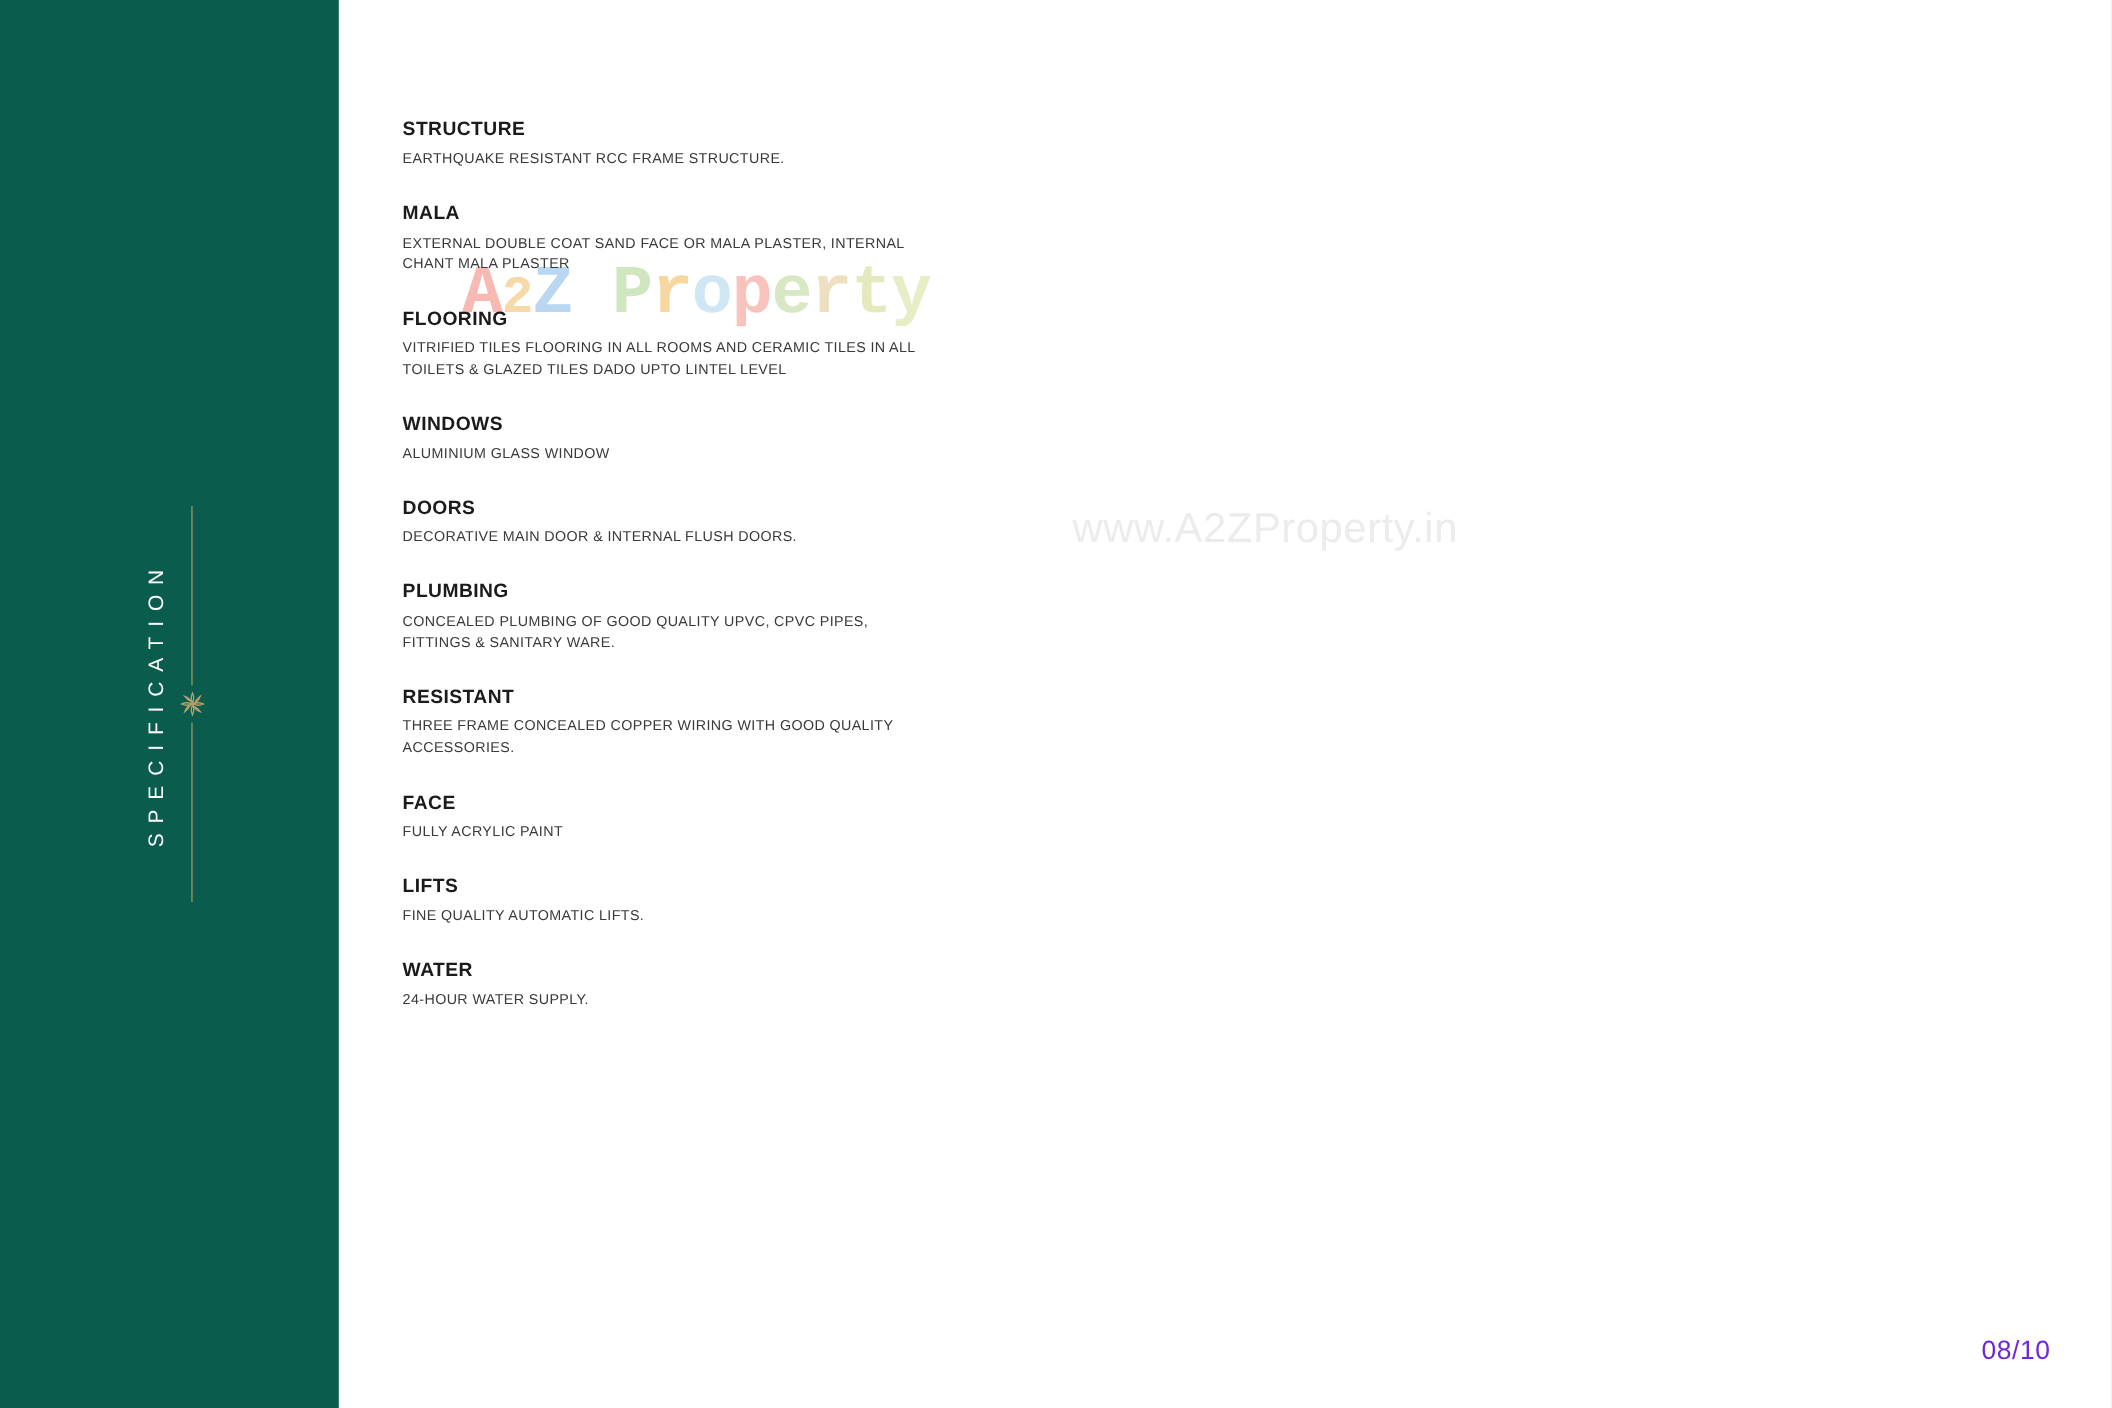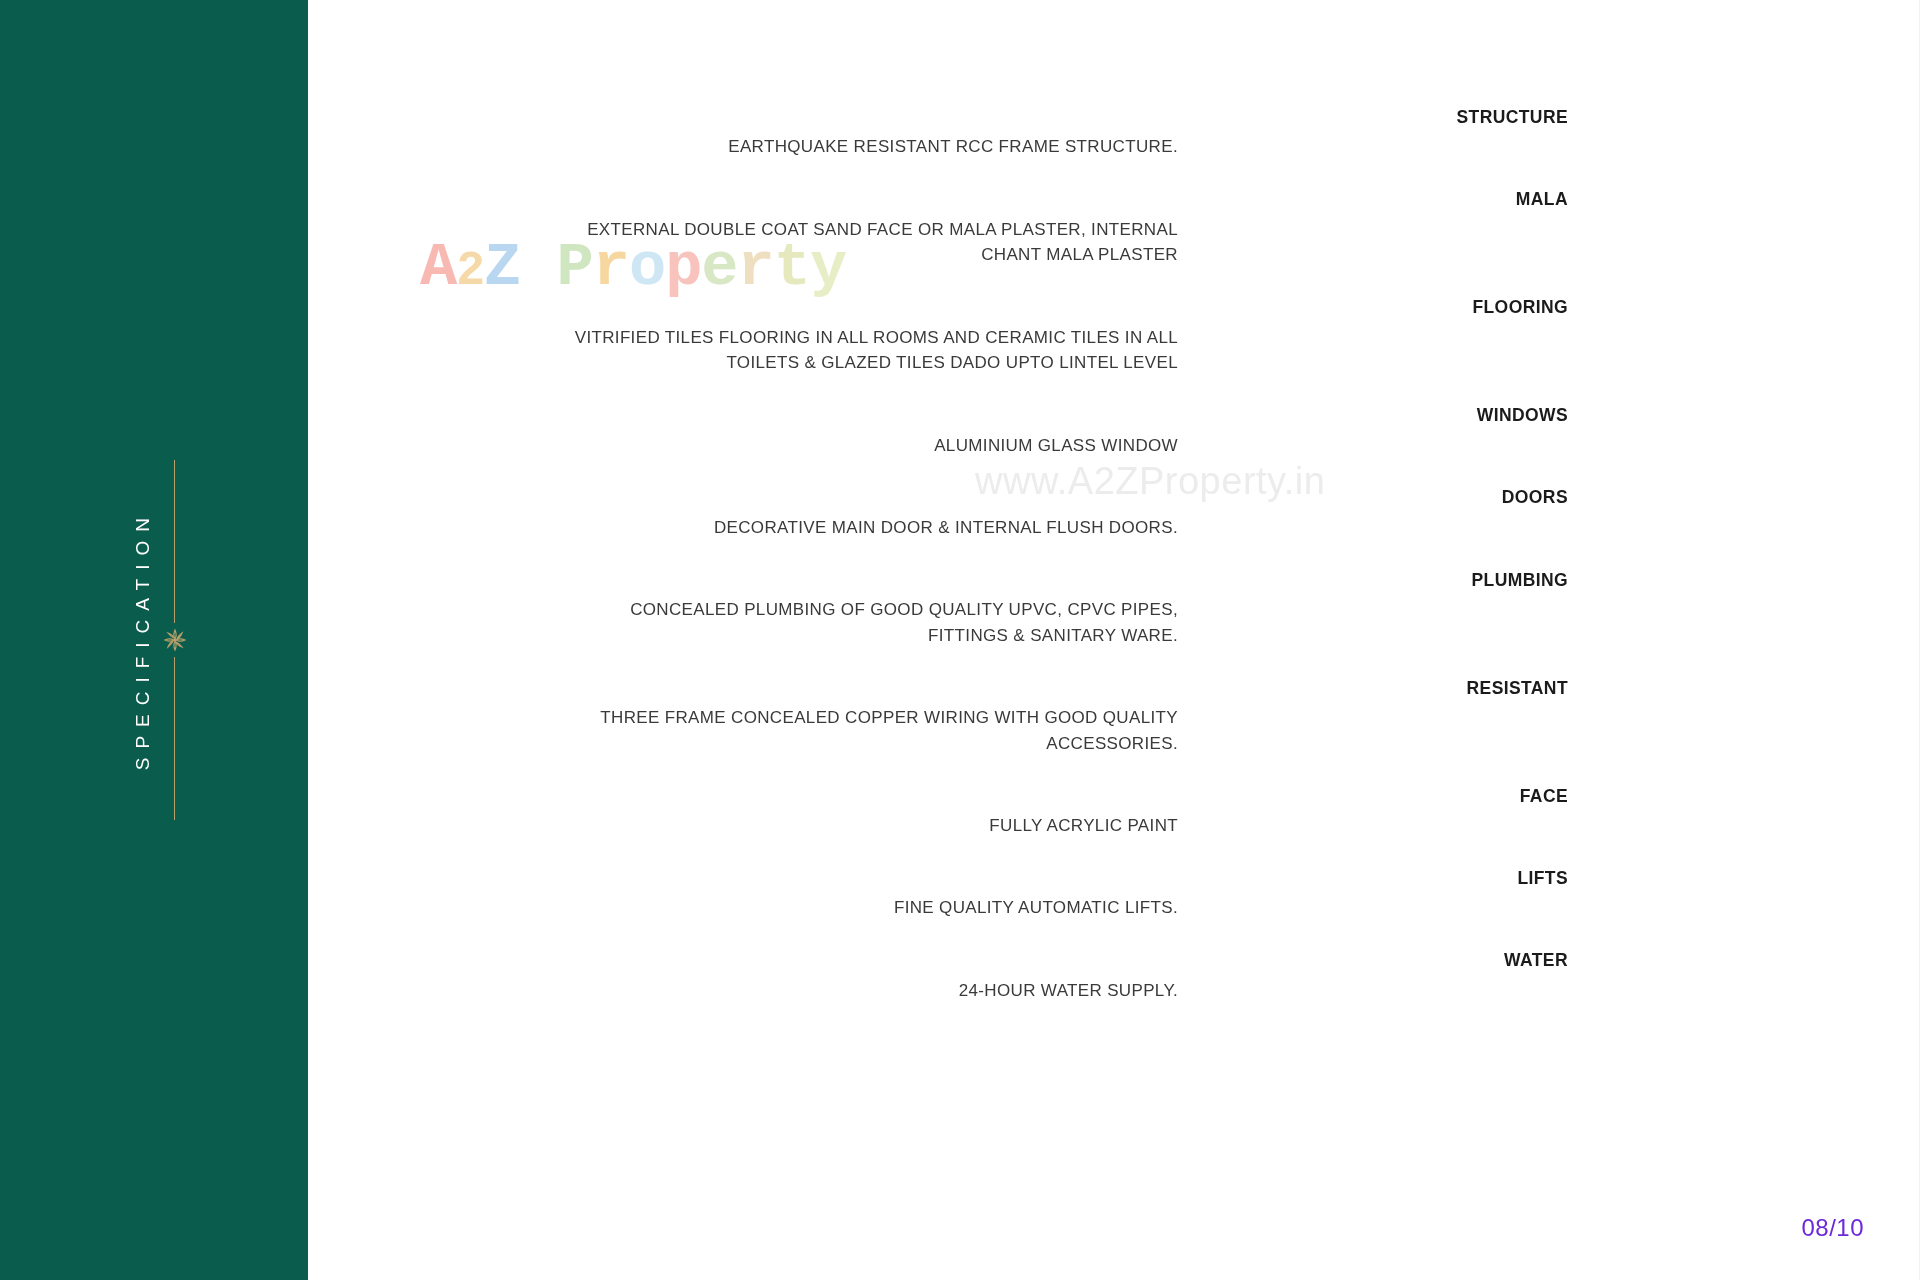--- a/index.html
+++ b/index.html
@@ -81,39 +81,38 @@
     display: flex;
     align-items: center;
     justify-content: center;
   }
 
   .ornament svg { display: block; }
 
   
   .content {
     position: absolute;
-    left: 388px;
+    left: 366px;
     top: 105px;
     width: 1180px;
-    text-align: right;
   }
 
   .spec-block { margin-bottom: 27px; }
 
   .spec-title {
     font-size: 17.5px;
     font-weight: 700;
     color: #1b1b1b;
     letter-spacing: 0.4px;
     line-height: 1.45;
     margin-bottom: 4px;
   }
 
   .spec-body {
-    font-size: 17px;
+    font-size: 13px;
     font-weight: 400;
     color: #3a3a3a;
     letter-spacing: 0.35px;
     line-height: 1.52;
     max-width: 790px;
     white-space: pre-line;
   }
 
   
   .wm-logo {

